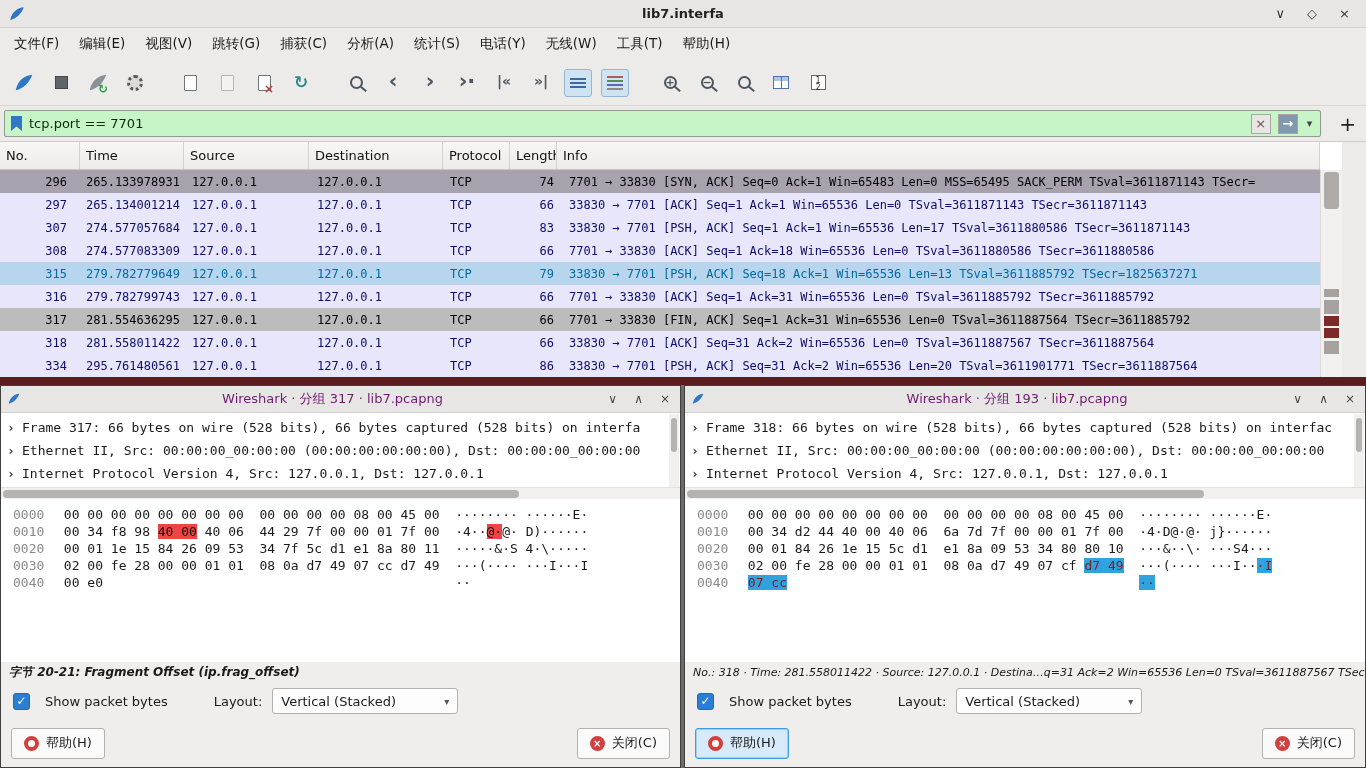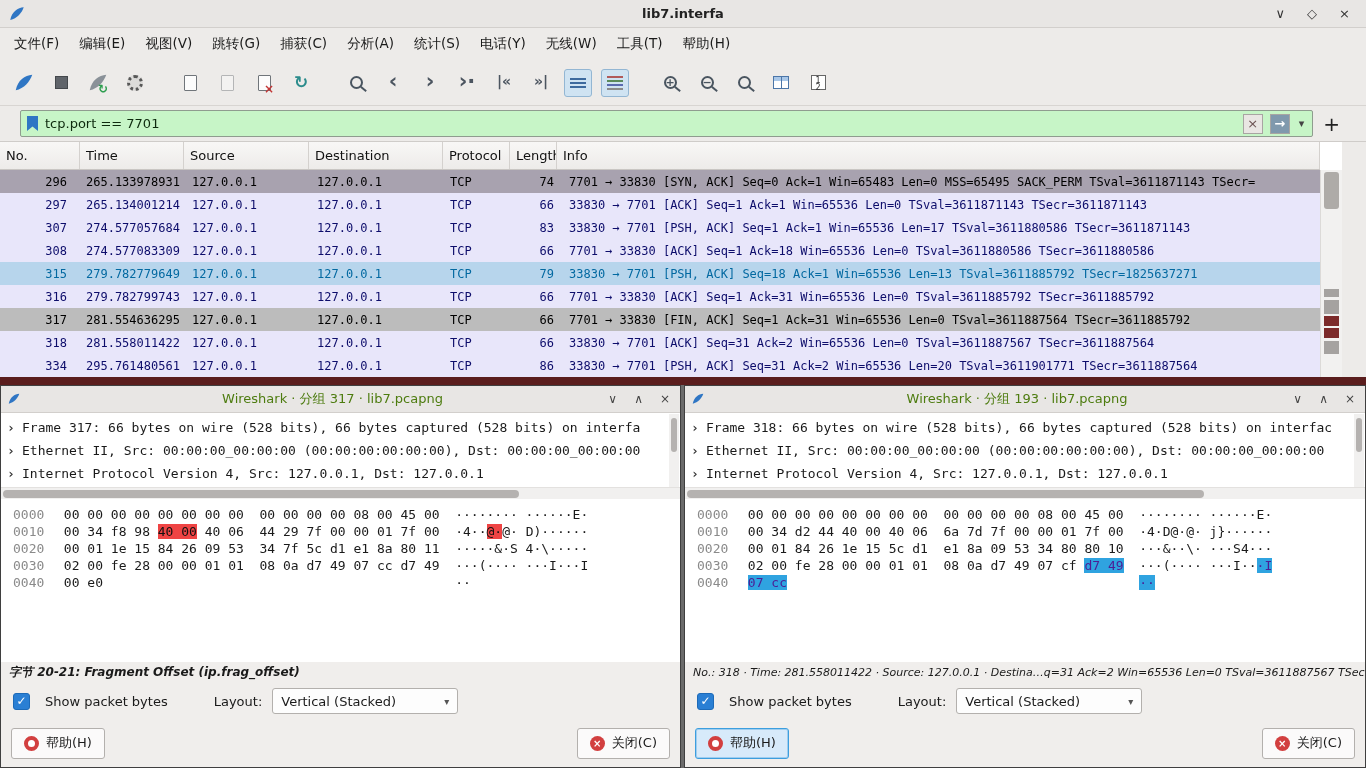--- a/index.html
+++ b/index.html
@@ -30,21 +30,21 @@
 .bars{display:inline-flex;flex-direction:column;gap:2px;width:16px}
 .bars i{display:block;height:2px;background:#3d6a9e}
 .bars.col i:nth-child(1){background:#b05a5a}
 .bars.col i:nth-child(2){background:#5a8a5a}
 .bars.col i:nth-child(3){background:#5a6ab0}
 .bars.col i:nth-child(4){background:#8a8a8a}
 .tblico{display:inline-block;width:16px;height:13px;border:1px solid #4c76a8;background:linear-gradient(#a9c7e8 0 4px,#fff 4px);position:relative}
 .tblico::after{content:"";position:absolute;left:7px;top:0;bottom:0;width:1px;background:#4c76a8}
 .halficon{display:inline-block;width:15px;height:15px;border:1px solid #666;font-size:8px;line-height:7px;text-align:center;color:#333;background:#fff;padding-top:1px}
 
-.filterbar{height:36px;background:#edebe9;display:flex;align-items:center;padding:0 20px;gap:4px;border-bottom:1px solid #cfccc9}
+.filterbar{height:36px;background:#edebe9;display:flex;align-items:center;padding:0 4px;gap:12px;border-bottom:1px solid #cfccc9}
 .filter-input{flex:1;height:27px;background:#c7f5c7;border:1px solid #8f9c8f;border-radius:2px;display:flex;align-items:center;padding:0 6px;gap:7px}
 .bm{width:11px;height:15px;min-width:11px;background:#2f76c4;clip-path:polygon(0 0,100% 0,100% 100%,50% 70%,0 100%)}
 .filter-text{font-size:13px;color:#0e2a0e;white-space:nowrap}
 .fspacer{flex:1}
 .fbtn{width:20px;height:20px;min-width:20px;display:flex;align-items:center;justify-content:center;border:1px solid #a8a5a2;background:#e9e6e3;color:#6b5252;font-size:13px}
 .fbtn.apply{background:#8099ad;color:#fff;font-weight:bold}
 .fcaret{color:#444;font-size:11px;padding:0 2px}
 .add-btn{font-size:20px;color:#222;padding:0 6px}
 
 .plist{position:relative;height:235px;background:#fff}
@@ -68,34 +68,34 @@
 .vthumb{position:absolute;left:3px;width:15px;border-radius:3px;background:#aeaba8}
 .vmark{position:absolute;left:3px;width:15px}
 .edge-strip{position:absolute;top:0;left:1342px;width:24px;height:235px;background:#edebe9}
 .maroon{height:8px;background:#5a1d1d;width:100%}
 
 .dialog{position:absolute;top:385px;height:383px;background:#f0eeec;border:1px solid #3f3f3f;display:flex;flex-direction:column}
 .dlg-left{left:0;width:681px}
 .dlg-right{left:684px;width:682px}
 .dlg-titlebar{height:27px;min-height:27px;background:#e8e6e4;border-bottom:1px solid #d2cfcc;display:flex;align-items:center;position:relative}
 .dlg-icon{margin-left:6px;display:flex}
-.dlg-title{position:absolute;left:0;right:16px;text-align:center;font-size:13px;color:#4d7c0f}
+.dlg-title{position:absolute;left:0;right:16px;text-align:center;font-size:13px;color:#701a75}
 .dlg-ctrl{margin-left:auto;display:flex;gap:17px;padding-right:10px;color:#444;font-size:12px;z-index:2}
 .dlg-detail{height:74px;min-height:74px;background:#fff;overflow:hidden;padding:3px 0 0 6px;font-family:"DejaVu Sans Mono","Liberation Mono",monospace;font-size:13px;line-height:23px;white-space:nowrap;position:relative}
 .dline .tw{display:inline-block;width:15px;color:#333;font-weight:bold}
 .dtl-vscroll{position:absolute;right:0;top:0;width:10px;height:74px;background:#f1f0ef}
 .dtl-vthumb{position:absolute;left:2px;top:4px;width:6px;height:34px;background:#b5b2b0;border-radius:3px}
 .dlg-hscroll{height:12px;min-height:12px;background:#f1f0ef;position:relative;border-top:1px solid #e3e1df}
 .hthumb{position:absolute;left:2px;top:2px;height:8px;width:76%;background:#b5b2b0;border-radius:4px}
 .dlg-hex{flex:1;background:#fff;font-family:"DejaVu Sans Mono","Liberation Mono",monospace;font-size:13px;line-height:17px;padding:7px 0 0 12px;white-space:pre;overflow:hidden}
 .off{display:inline-block;width:4ch;margin-right:2.5ch;color:#8a8a8a}
 .hexg{display:inline-block;min-width:23ch;margin-right:2ch}
 .ascg{display:inline-block;min-width:8ch;margin-right:1ch}
 .dlg-inactive .hl{background:#ef4444;color:#111}
-.dlg-active .hl{background:#2fa3e0;color:#4c1d95}
+.dlg-active .hl{background:#2fa3e0;color:#7f1d1d}
 .dlg-status{height:21px;min-height:21px;display:flex;align-items:center;padding:0 8px;font-style:italic;font-size:12px;color:#1a1a1a;white-space:nowrap;overflow:hidden}
 .dlg-left .dlg-status{font-weight:700}
 .dlg-right .dlg-status{font-size:11px}
 .dlg-controls{height:36px;min-height:36px;display:flex;align-items:center;padding:0 12px;font-size:13px}
 .cb{width:17px;height:17px;min-width:17px;background:#2a7fd4;border:1px solid #1d6ab8;border-radius:3px;color:#fff;font-size:12px;display:flex;align-items:center;justify-content:center}
 .cb-label{margin-left:15px}
 .layout-label{margin-left:46px}
 .combo{margin-left:10px;width:186px;height:26px;background:#fdfdfd;border:1px solid #b3b0ad;border-radius:3px;display:flex;align-items:center;padding:0 8px;justify-content:space-between}
 .combo .caret{color:#555;font-size:10px}
 .dlg-buttons{height:48px;min-height:48px;display:flex;align-items:center;padding:0 10px}

